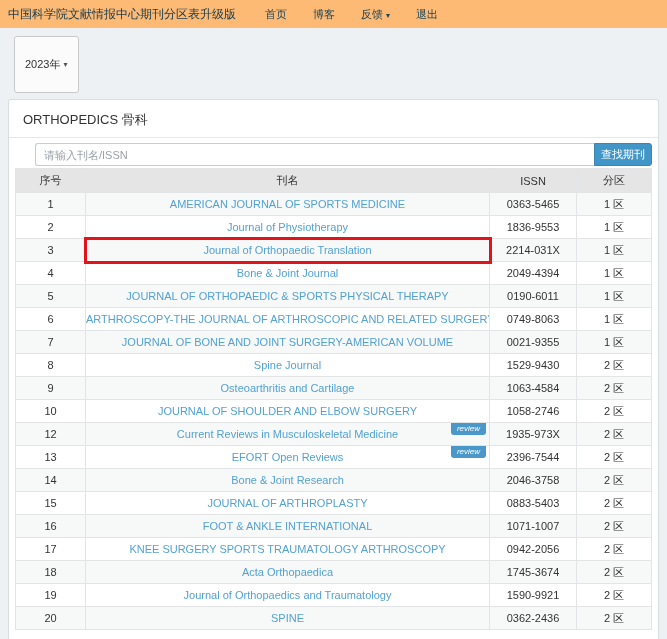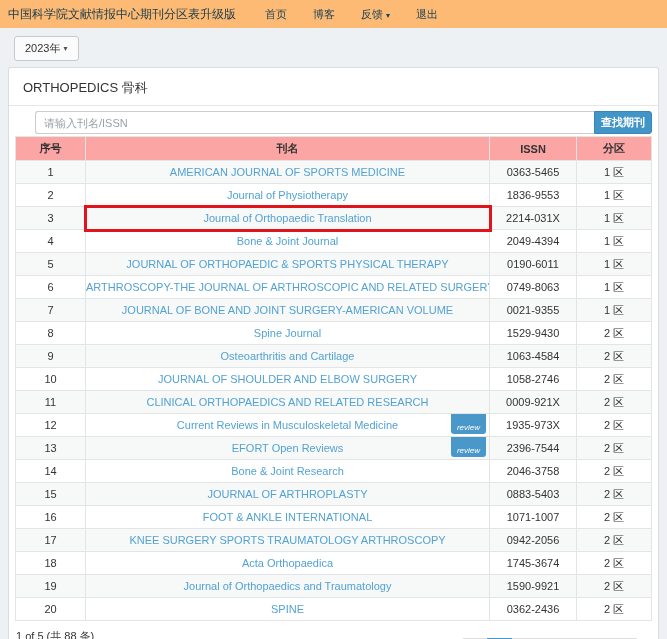--- a/index.html
+++ b/index.html
@@ -16,21 +16,21 @@
     display: flex; align-items: center; padding: 0 8px;
   }
   .brand { font-size: 12px; color: #17394b; white-space: nowrap; margin-right: 16px; }
   .nav-items { display: flex; align-items: center; }
   .nav-item { font-size: 11px; color: #1d4356; margin: 10px 13px; cursor: pointer; white-space: nowrap; }
   .caret-glyph { font-size: 8px; margin-left: 3px; color: #1d4356; }
   
   .year-bar { padding: 8px 0 6px 14px; }
   .year-btn {
     background: #fbfbfb; border: 1px solid #c9c9c9; border-radius: 3px;
-    font-size: 11px; color: #333; padding: 4px 10px; cursor: pointer;
+    font-size: 11px; color: #333; padding: 20px 10px; cursor: pointer;
     display: inline-flex; align-items: center;
   }
   .year-btn .caret-glyph { color: #555; }
   
   .panel {
     margin: 0 8px; background: #fff;
     border: 1px solid #d9dde0; border-bottom: none;
     border-radius: 3px 3px 0 0;
     height: 578px;
   }
@@ -45,42 +45,41 @@
     flex: 1; height: 23px; border: 1px solid #ccc; border-right: none;
     border-radius: 3px 0 0 3px; padding: 0 8px; font-size: 11px; color: #333; outline: none;
     font-family: "Liberation Sans", sans-serif;
     margin-left: 20px;
   }
   .search-input::placeholder { color: #9aa2a8; }
   .search-btn {
     width: 58px; height: 23px; background: #4295c7; border: 1px solid #3a86b4;
     border-radius: 0 3px 3px 0; color: #fff; font-size: 11px; cursor: pointer;
     font-family: "Liberation Sans", sans-serif;
-    font-weight: bold;
   }
   
   table { width: 100%; border-collapse: collapse; table-layout: fixed; }
   th, td {
     border: 1px solid #e2e4e6; text-align: center; font-size: 11px; color: #333;
     white-space: nowrap; overflow: hidden; vertical-align: middle;
   }
-  thead th { height: 24px; font-weight: bold; background: #fca5a5; }
+  thead th { height: 24px; font-weight: normal; background: #e5e5e5; }
   td { height: 23px; }
   tbody tr:nth-child(odd) { background: #f7f8f8; }
   .c-index { width: 70px; }
   .c-issn { width: 87px; }
   .c-part { width: 75px; }
   .col-name { position: relative; }
   .col-name a { color: #53a2d3; text-decoration: none; }
   .hl {
     position: relative; z-index: 5;
     outline: 3px solid #e2141b; outline-offset: -1px;
   }
   .review-badge {
-    position: absolute; right: 3px; bottom: 2px;
+    position: absolute; right: 3px; bottom: 10px;
     background: #4a97c9; color: #fff; font-size: 8px; font-style: italic;
     padding: 14px 6px 2px; border-radius: 3px; line-height: 9px;
   }
   
   .table-footer {
     display: flex; justify-content: space-between; align-items: flex-start;
     margin-top: 6px; padding: 0 14px 0 1px;
   }
   .info { font-size: 11px; color: #333; padding-top: 2px; }
   .pagination { display: flex; margin-top: 11px; }
@@ -191,26 +190,20 @@
             <td class="col-issn">1063-4584</td>
             <td class="col-part">2 区</td>
           </tr>
           <tr>
             <td class="col-index">10</td>
             <td class="col-name"><a href="#">JOURNAL OF SHOULDER AND ELBOW SURGERY</a></td>
             <td class="col-issn">1058-2746</td>
             <td class="col-part">2 区</td>
           </tr>
           <tr>
-            <td class="col-index">11</td>
-            <td class="col-name"><a href="#">CLINICAL ORTHOPAEDICS AND RELATED RESEARCH</a></td>
-            <td class="col-issn">0009-921X</td>
-            <td class="col-part">2 区</td>
-          </tr>
-          <tr>
             <td class="col-index">12</td>
             <td class="col-name"><a href="#">Current Reviews in Musculoskeletal Medicine</a><span class="review-badge">review</span></td>
             <td class="col-issn">1935-973X</td>
             <td class="col-part">2 区</td>
           </tr>
           <tr>
             <td class="col-index">13</td>
             <td class="col-name"><a href="#">EFORT Open Reviews</a><span class="review-badge">review</span></td>
             <td class="col-issn">2396-7544</td>
             <td class="col-part">2 区</td>

